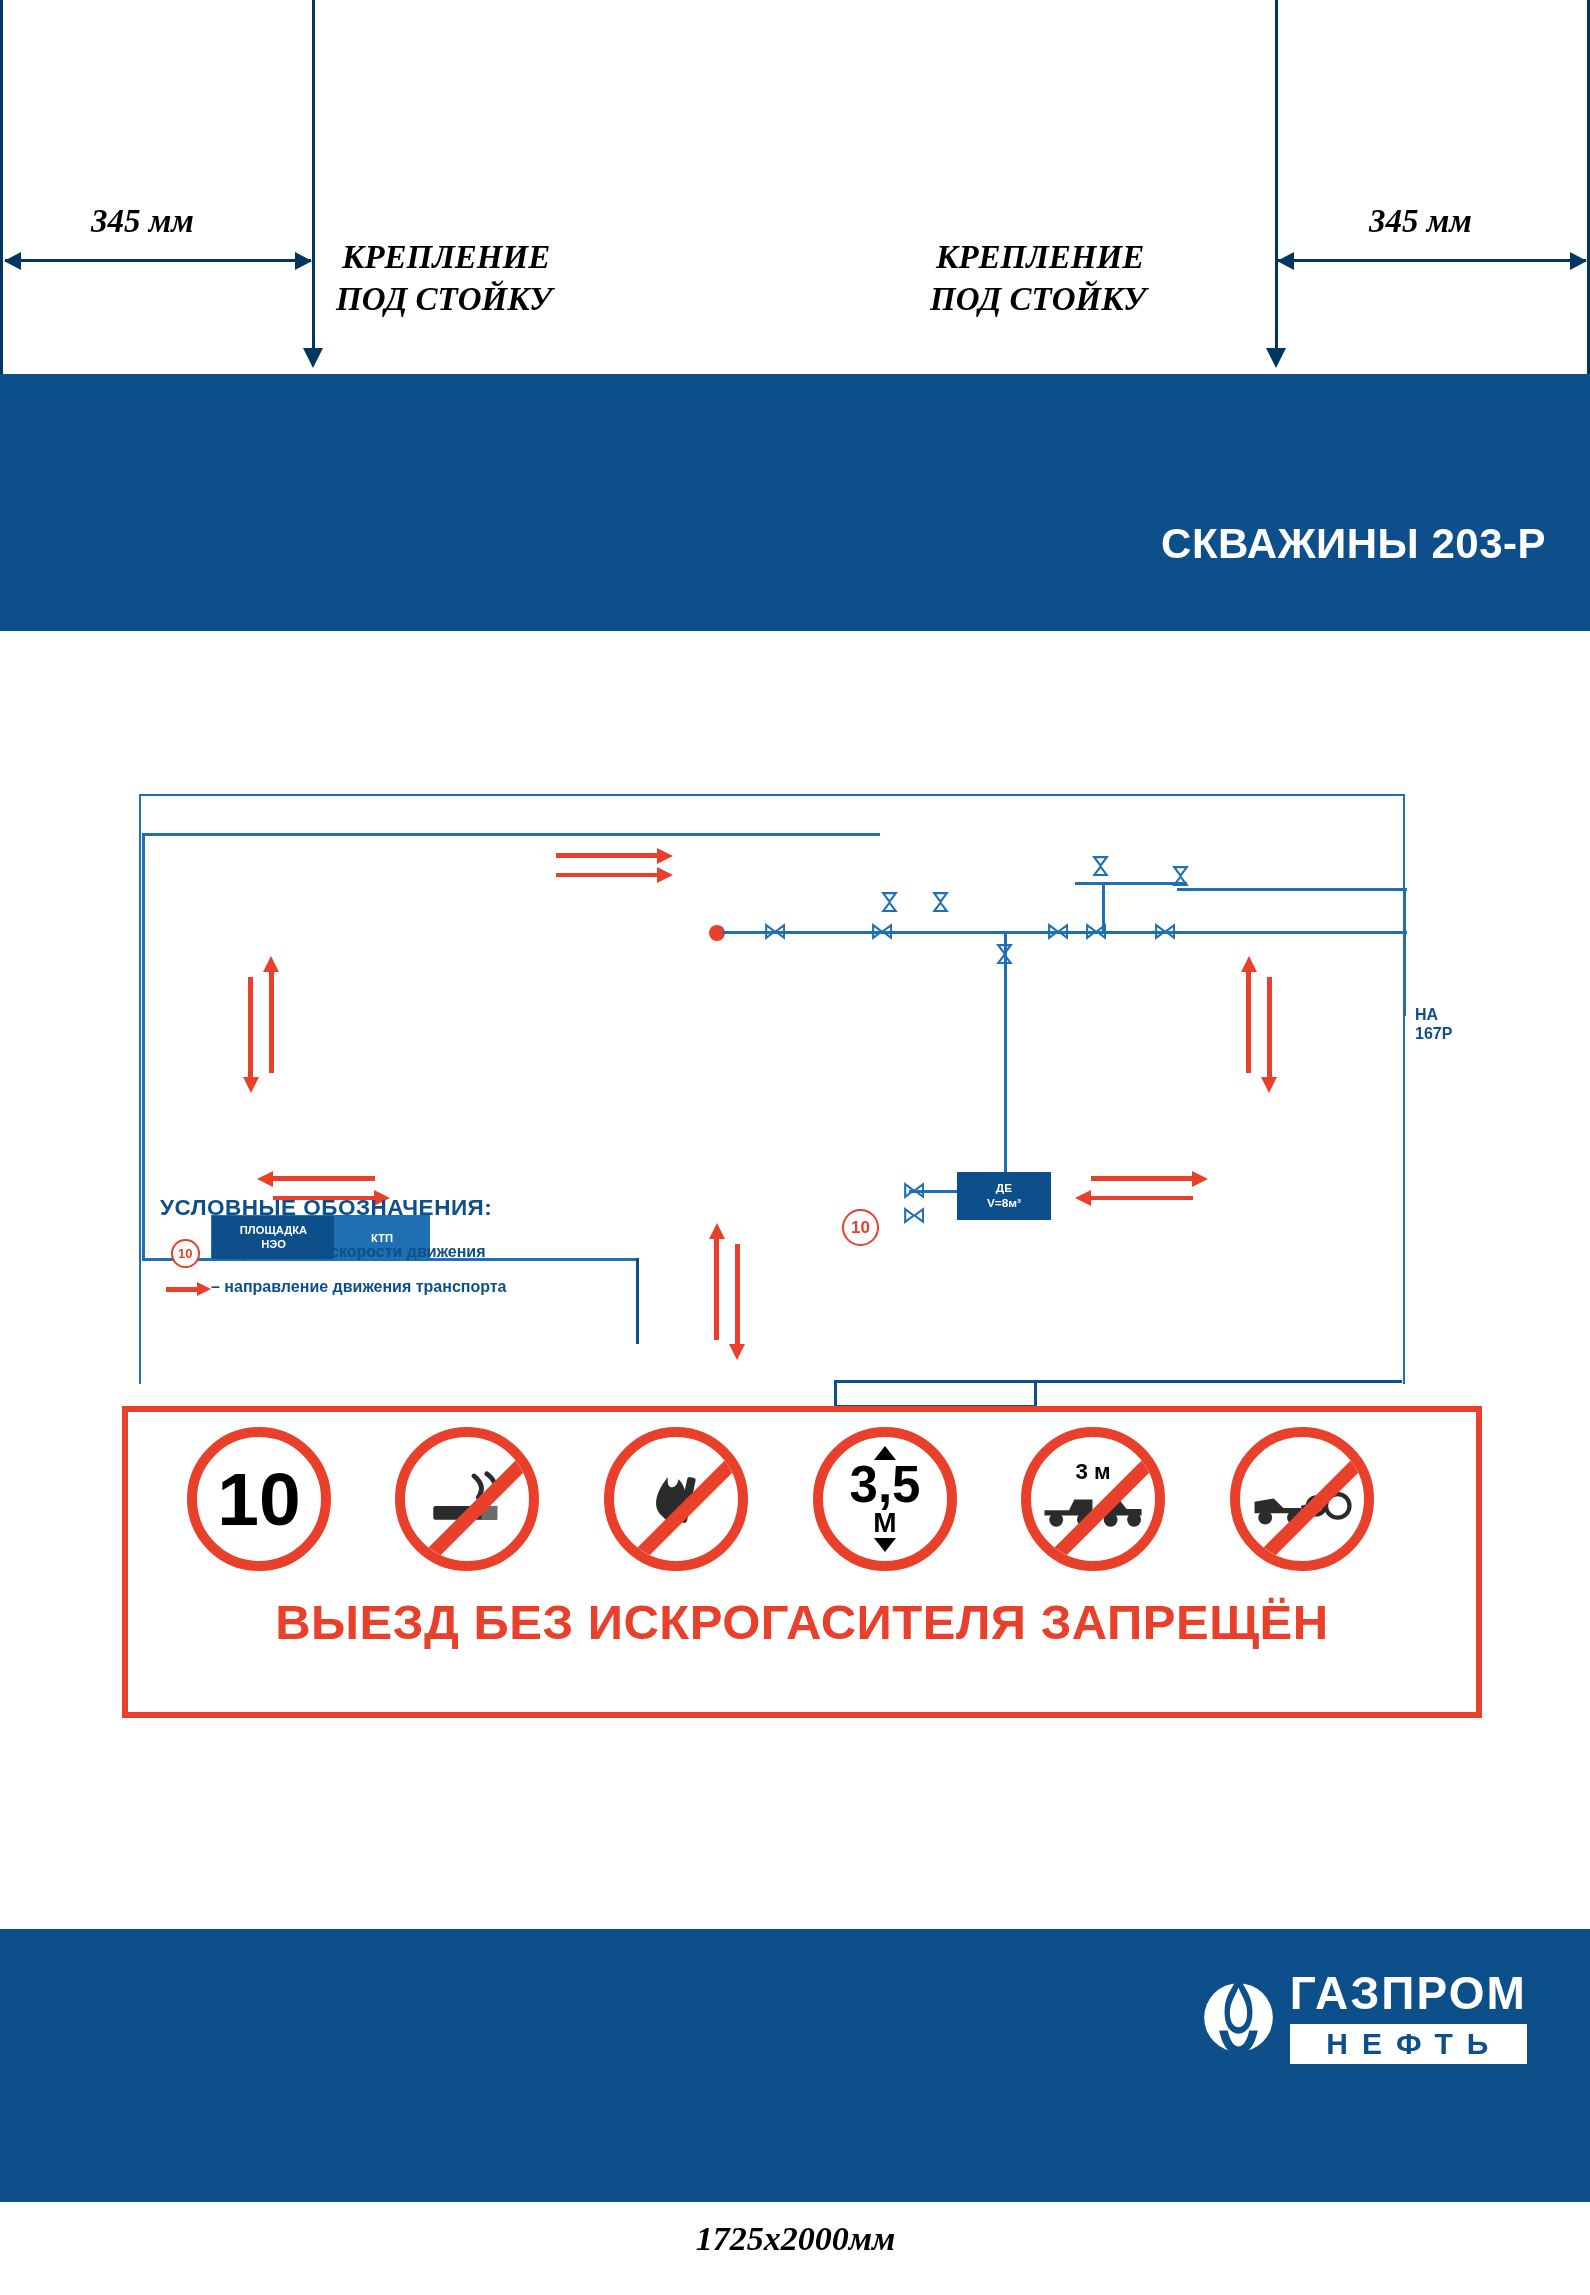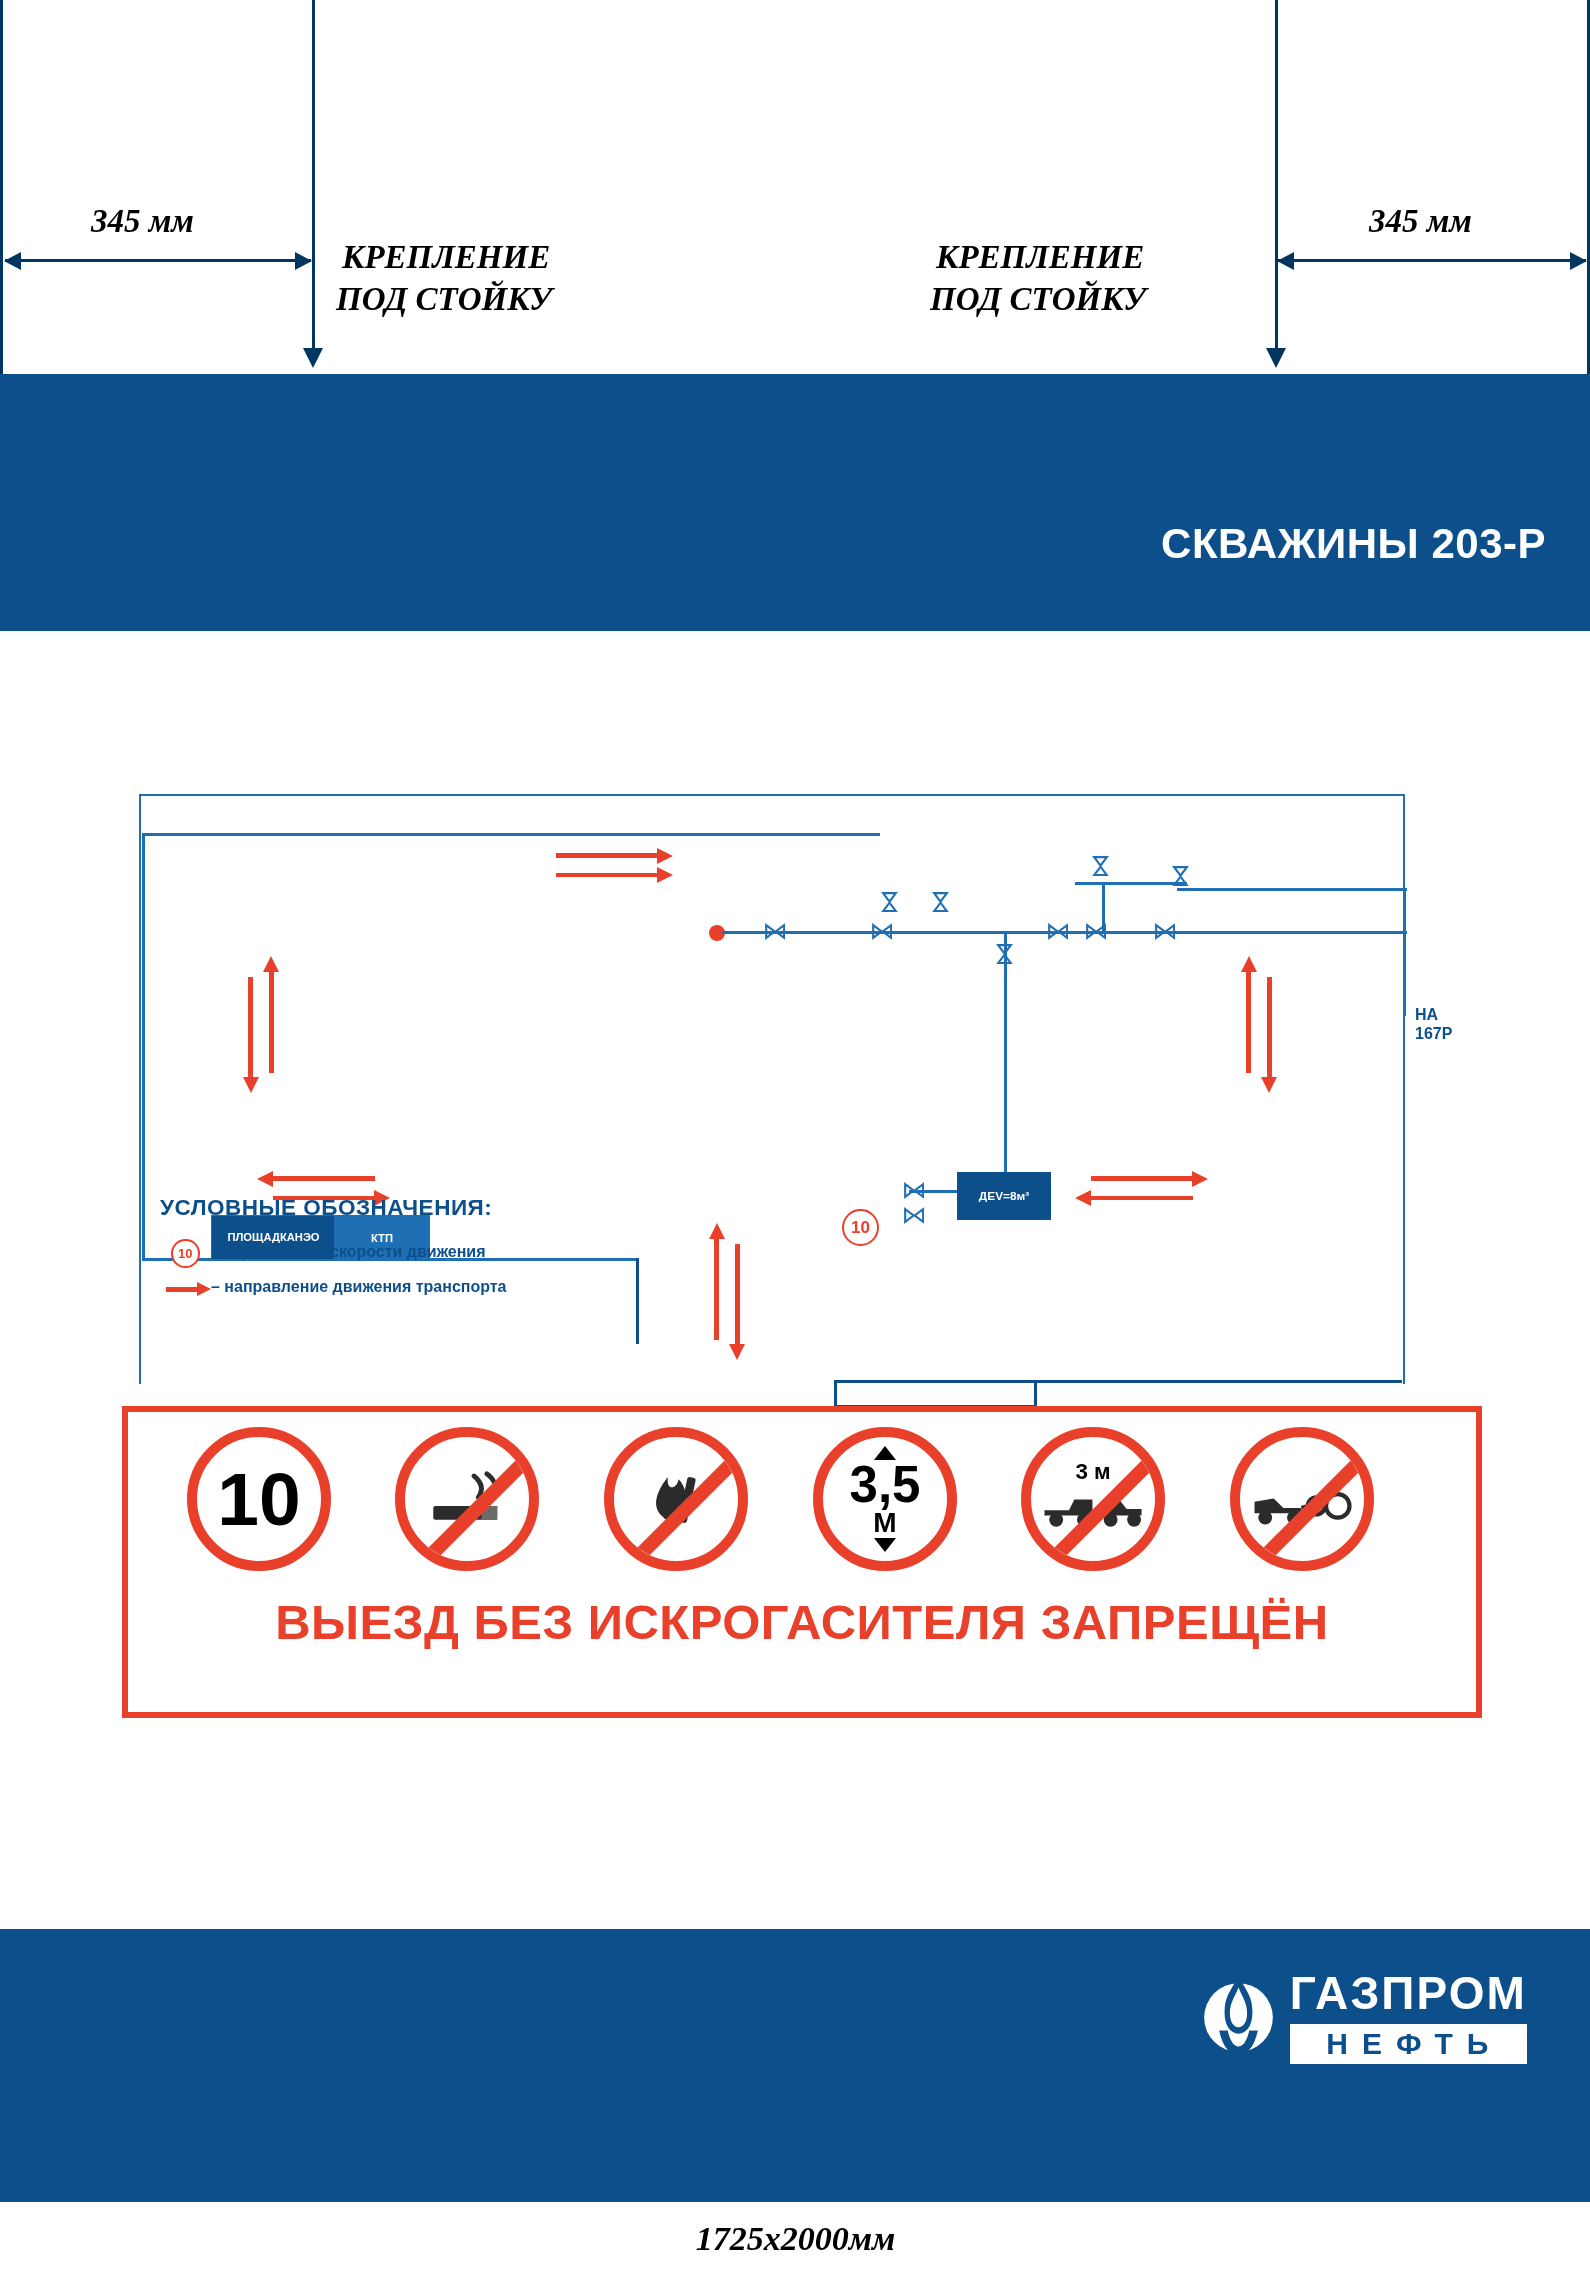--- a/index.html
+++ b/index.html
@@ -70,27 +70,27 @@
   .ar-down{border-left:8.6px solid transparent;border-right:8.6px solid transparent;border-top:16px solid #e8402a;}
 
   .pipe{position:absolute;background:#1f6fb4;}
   .valve{position:absolute;}
   .valve svg{display:block;}
   .node-dot{position:absolute;width:16px;height:16px;border-radius:50%;background:#e8402a;}
 
   .box-de{
     position:absolute;background:#0d4f8b;color:#fff;
     font-size:11.8px;font-weight:bold;text-align:center;
-    display:flex;flex-direction:row;align-items:center;justify-content:center;
+    display:flex;flex-direction:column;align-items:center;justify-content:center;
     line-height:1.25;
   }
   .box-ploshadka{
     position:absolute;background:#0d4f8b;color:#fff;
     font-size:11.2px;font-weight:bold;text-align:center;
-    display:flex;flex-direction:row;align-items:center;justify-content:center;
+    display:flex;flex-direction:column;align-items:center;justify-content:center;
     line-height:1.2;border:1.6px solid #1f6fb4;
   }
   .box-ktp{
     position:absolute;background:#1f6fb4;color:#fff;
     font-size:11.2px;font-weight:bold;text-align:center;
     display:flex;align-items:center;justify-content:center;border:1.6px solid #1f6fb4;
   }
   .label-na{
     position:absolute;color:#0d4f8b;font-size:16px;font-weight:bold;line-height:1.2;text-align:left;
   }

